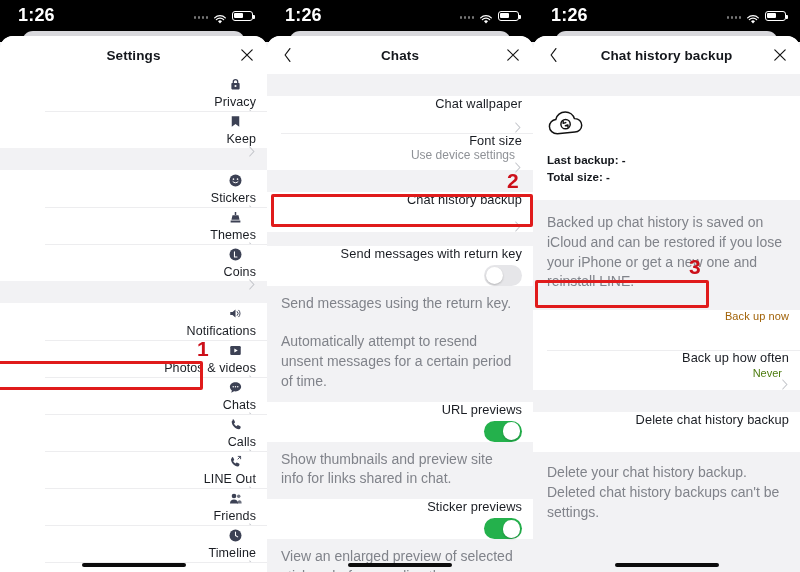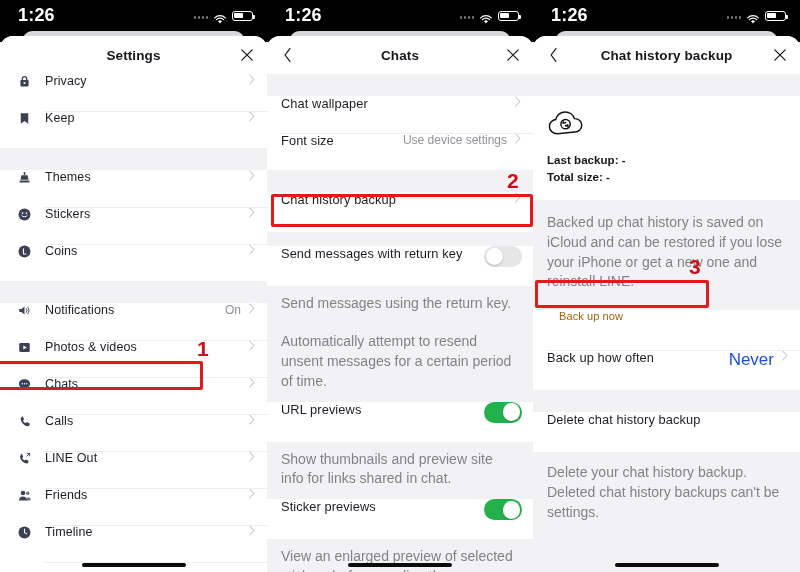--- a/index.html
+++ b/index.html
@@ -75,24 +75,25 @@
   }
 
   
   .body { flex: 1 1 auto; background: #f2f2f4; position: relative; overflow: hidden; }
   .gap { height: 22px; background: #f2f2f4; }
   .gap.sm { height: 14px; }
   .group { background: #ffffff; }
 
   .row {
     position: relative;
-    display: flex; align-items: flex-start;
+    display: flex; align-items: flex-end;
     height: 37px; padding: 0 11px 0 14px;
     background: #ffffff;
     cursor: pointer;
+    flex-direction: column;
   }
   .row + .row::before {
     content: ""; position: absolute; left: 45px; right: 0; top: 0;
     height: 1px; background: #ededef;
   }
   .row.noicon + .row.noicon::before { left: 14px; }
   .row .ico { width: 21px; flex: 0 0 21px; display: flex; align-items: center; justify-content: center; margin-right: 10px; }
   .row .label { flex: 1 1 auto; font-size: 12.5px; color: #1a1d23; letter-spacing: .1px; }
   .row .value { font-size: 12px; color: #8e9196; margin-right: 7px; }
   .row .chev { flex: 0 0 auto; width: 8px; display: flex; align-items: center; justify-content: center; }
@@ -218,40 +219,40 @@
                 </svg>
               </span>
           </div>
         </div>
         <div class="gap"></div>
 
         <div class="group">
           <div class="row">
             <span class="ico">
               <svg viewBox="0 0 20 20" width="15" height="15">
-                  <path class="icon-navy" d="M9 2.5h2v4H9zM6 7h8l1.4 6H4.6zM3.5 14h13v2.6h-13z"></path>
-                </svg>
-            </span>
-            <span class="label">Themes</span>
-            <span class="chev">
-                <svg viewBox="0 0 8 14" width="6" height="11">
-                  <path d="M1 1l5.5 6L1 13" stroke="#c3c5ca" stroke-width="1.4" fill="none" stroke-linecap="round"></path>
-                </svg>
-              </span>
-          </div>
-          <div class="row">
-            <span class="ico">
-              <svg viewBox="0 0 20 20" width="15" height="15">
                   <circle class="icon-navy" cx="10" cy="10" r="8"></circle>
                   <circle cx="7.3" cy="8.2" r="1.1" fill="#fff"></circle>
                   <circle cx="12.7" cy="8.2" r="1.1" fill="#fff"></circle>
                   <path d="M6.6 11.6a4.3 4.3 0 0 0 6.8 0" stroke="#fff" stroke-width="1.3" fill="none" stroke-linecap="round"></path>
                 </svg>
             </span>
             <span class="label">Stickers</span>
+            <span class="chev">
+                <svg viewBox="0 0 8 14" width="6" height="11">
+                  <path d="M1 1l5.5 6L1 13" stroke="#c3c5ca" stroke-width="1.4" fill="none" stroke-linecap="round"></path>
+                </svg>
+              </span>
+          </div>
+          <div class="row">
+            <span class="ico">
+              <svg viewBox="0 0 20 20" width="15" height="15">
+                  <path class="icon-navy" d="M9 2.5h2v4H9zM6 7h8l1.4 6H4.6zM3.5 14h13v2.6h-13z"></path>
+                </svg>
+            </span>
+            <span class="label">Themes</span>
             <span class="chev">
                 <svg viewBox="0 0 8 14" width="6" height="11">
                   <path d="M1 1l5.5 6L1 13" stroke="#c3c5ca" stroke-width="1.4" fill="none" stroke-linecap="round"></path>
                 </svg>
               </span>
           </div>
           <div class="row">
             <span class="ico">
               <svg viewBox="0 0 20 20" width="15" height="15">
                   <circle class="icon-navy" cx="10" cy="10" r="8"></circle>
@@ -554,21 +555,21 @@
           <div class="meta">Last backup: -</div>
           <div class="meta">Total size: -</div>
         </div>
         <div class="desc" style="padding-top:13px; padding-bottom:18px;">Backed up chat history is saved on iCloud and can be restored if you lose your iPhone or get a new one and reinstall LINE.</div>
         <div class="group">
           <div class="row noicon tall link">
             <span class="label">Back up now</span>
           </div>
           <div class="row noicon tall">
             <span class="label">Back up how often</span>
-            <span class="value" style="font-size:17px;color:#1d4ed8;">Never</span>
+            <span class="value" style="font-size:11px;color:#4d7c0f;">Never</span>
             <span class="chev">
                 <svg viewBox="0 0 8 14" width="6" height="11">
                   <path d="M1 1l5.5 6L1 13" stroke="#c3c5ca" stroke-width="1.4" fill="none" stroke-linecap="round"></path>
                 </svg>
               </span>
           </div>
         </div>
         <div class="gap"></div>
         <div class="group">
           <div class="row noicon tall">

